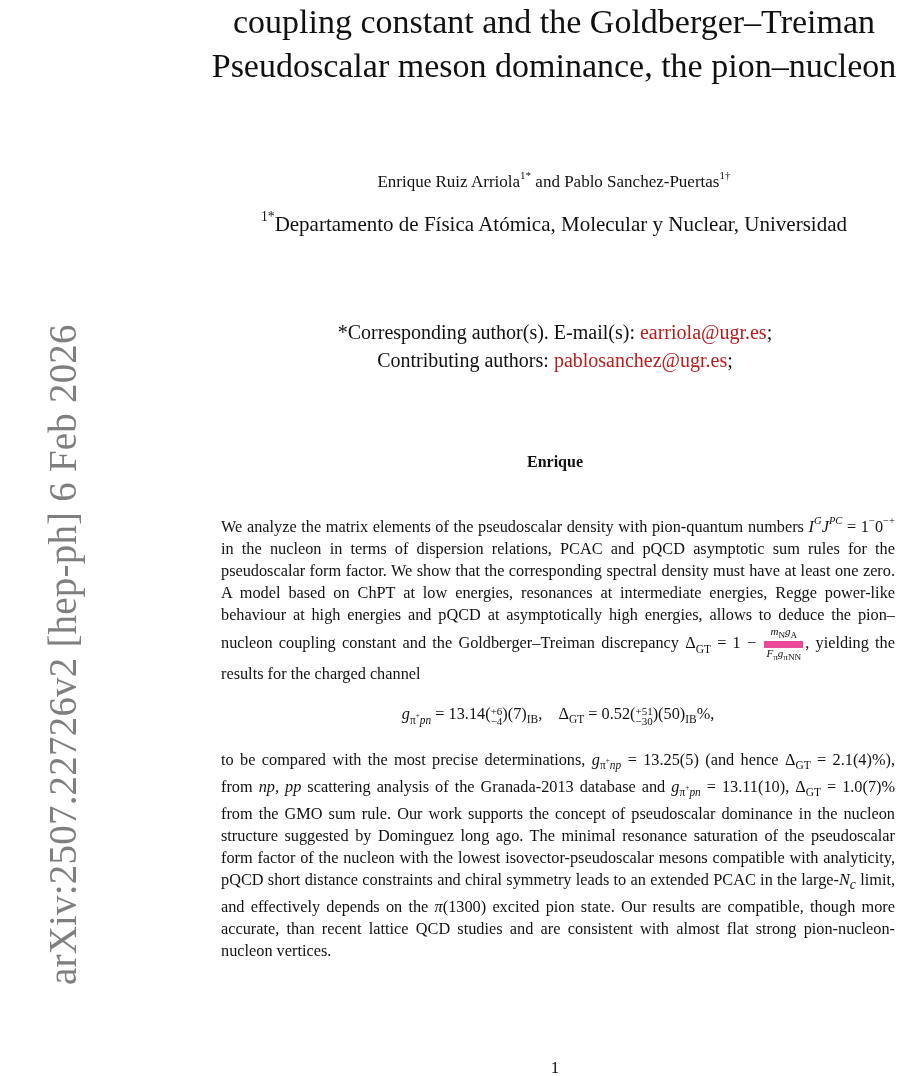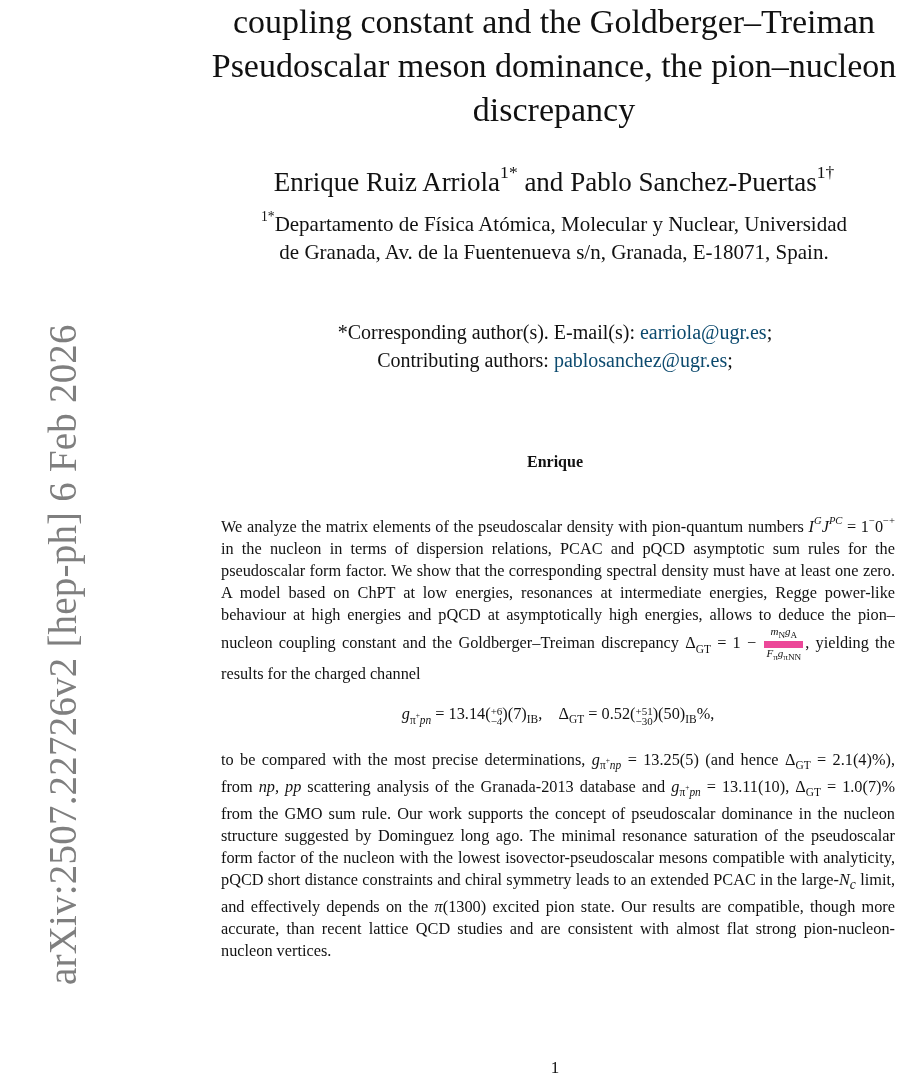--- a/index.html
+++ b/index.html
@@ -26,36 +26,36 @@
     position: absolute; left: 200px; top: 0px; width: 708px;
     text-align: center;
     font-family: "Liberation Serif", serif;
     font-size: 34px; line-height: 44px;
     color: #111;
   }
   .authors {
     position: absolute; left: 200px; top: 168px; width: 708px;
     text-align: center;
     font-family: "Liberation Serif", serif;
-    font-size: 27px; line-height: 28px;
+    font-size: 17px; line-height: 28px;
   }
   .affil {
     position: absolute; left: 200px; top: 210px; width: 708px;
     text-align: center;
     font-family: "Liberation Serif", serif;
     font-size: 21px; line-height: 28px;
   }
   sup { font-size: 0.65em; line-height: 0; position: relative; top: -0.15em; vertical-align: super; }
   .contact {
     position: absolute; left: 220px; top: 318px; width: 670px;
     text-align: center;
     font-family: "Liberation Serif", serif;
     font-size: 20px; line-height: 28px;
   }
-  .contact a { color: #0c4a6e; text-decoration: none; }
+  .contact a { color: #b91c1c; text-decoration: none; }
   .abstract-heading {
     position: absolute; left: 215px; top: 452px; width: 680px;
     text-align: center;
     font-family: "Liberation Serif", serif;
     font-weight: bold;
     font-size: 16px; line-height: 20px;
   }
   .abstract-body {
     position: absolute; left: 221px; top: 480px; width: 674px;
     font-family: Liberation Serif, serif;
@@ -89,30 +89,28 @@
 </head>
 <body>
 
 <div class="arxiv-stamp">
   <span>arXiv:2507.22726v2  [hep-ph]  6 Feb 2026</span>
 </div>
 
 <div class="title">
   <div>coupling constant and the Goldberger–Treiman</div>
   <div>Pseudoscalar meson dominance, the pion–nucleon</div>
-  <div>discrepancy</div>
 </div>
 
 <div class="authors">
   <span>Enrique Ruiz Arriola</span><sup>1*</sup><span> and </span><span>Pablo Sanchez-Puertas</span><sup>1†</sup>
 </div>
 
 <div class="affil">
   <div><sup>1*</sup><span>Departamento de Física Atómica, Molecular y Nuclear, Universidad</span></div>
-  <div>de Granada, Av. de la Fuentenueva s/n, Granada, E-18071, Spain.</div>
 </div>
 
 <div class="contact">
   <div>
     <span>*Corresponding author(s). E-mail(s): </span><a>earriola@ugr.es</a><span>;</span>
   </div>
   <div>
     <span>Contributing authors: </span><a>pablosanchez@ugr.es</a><span>;</span>
   </div>
 </div>

